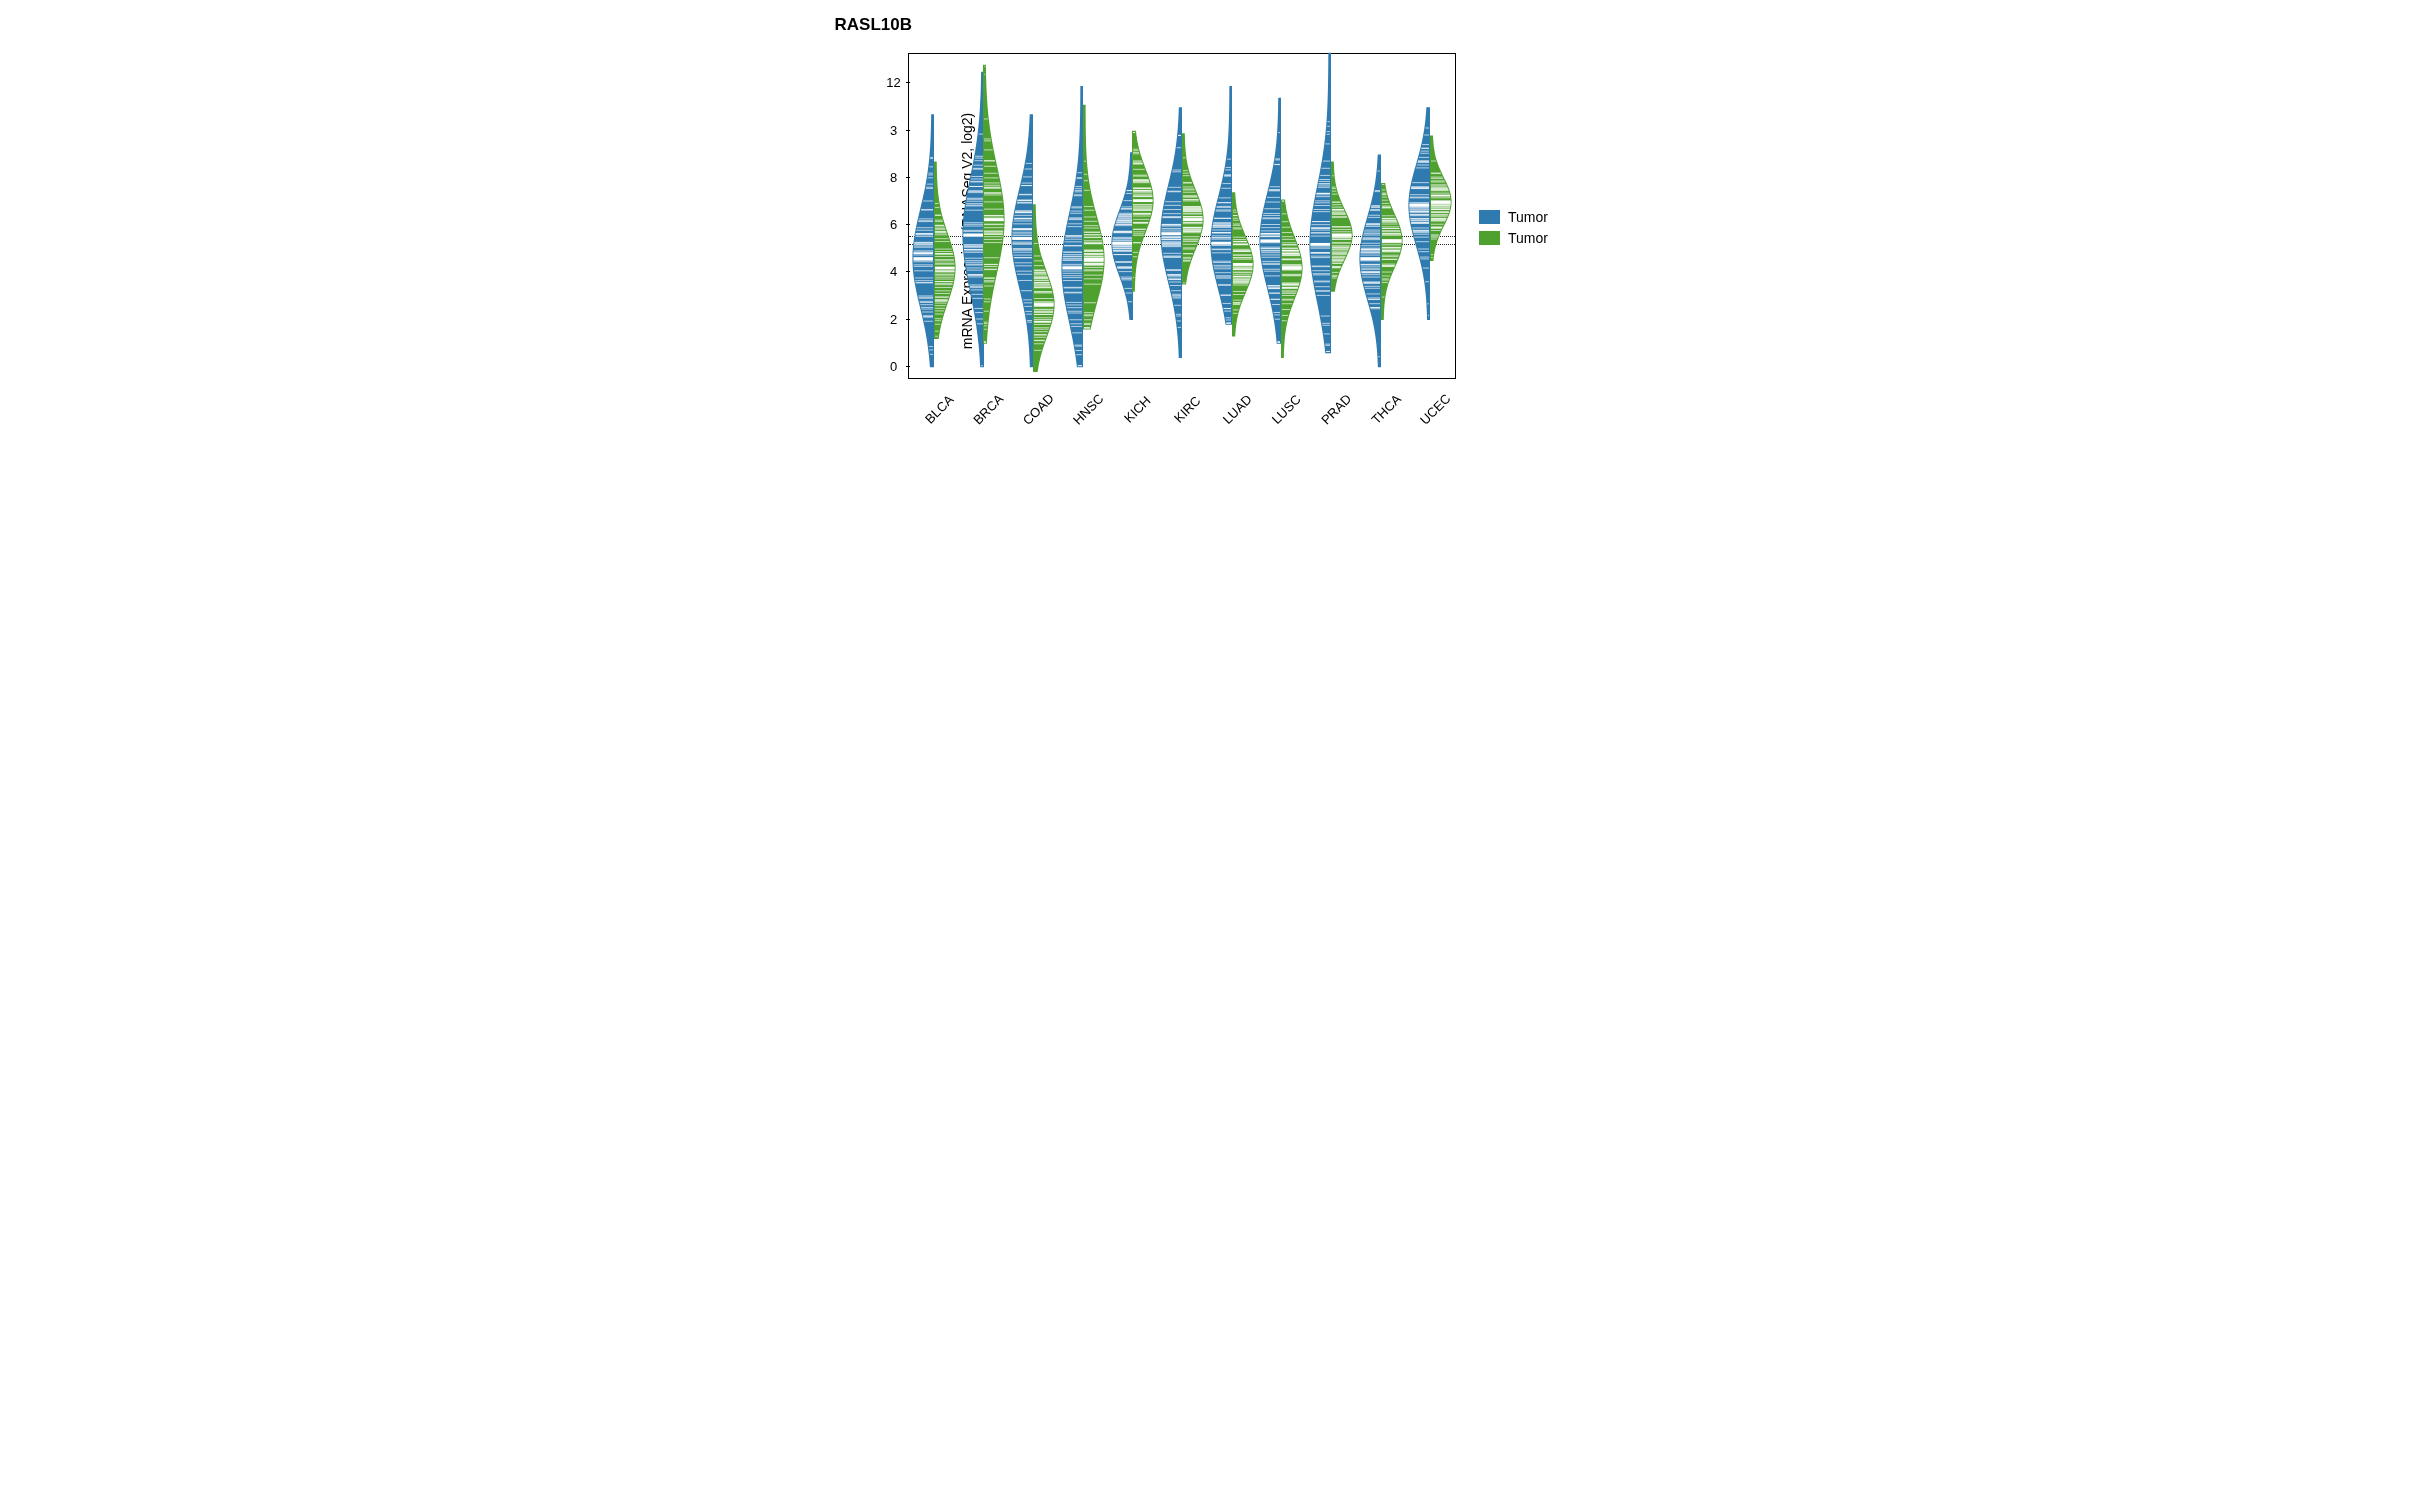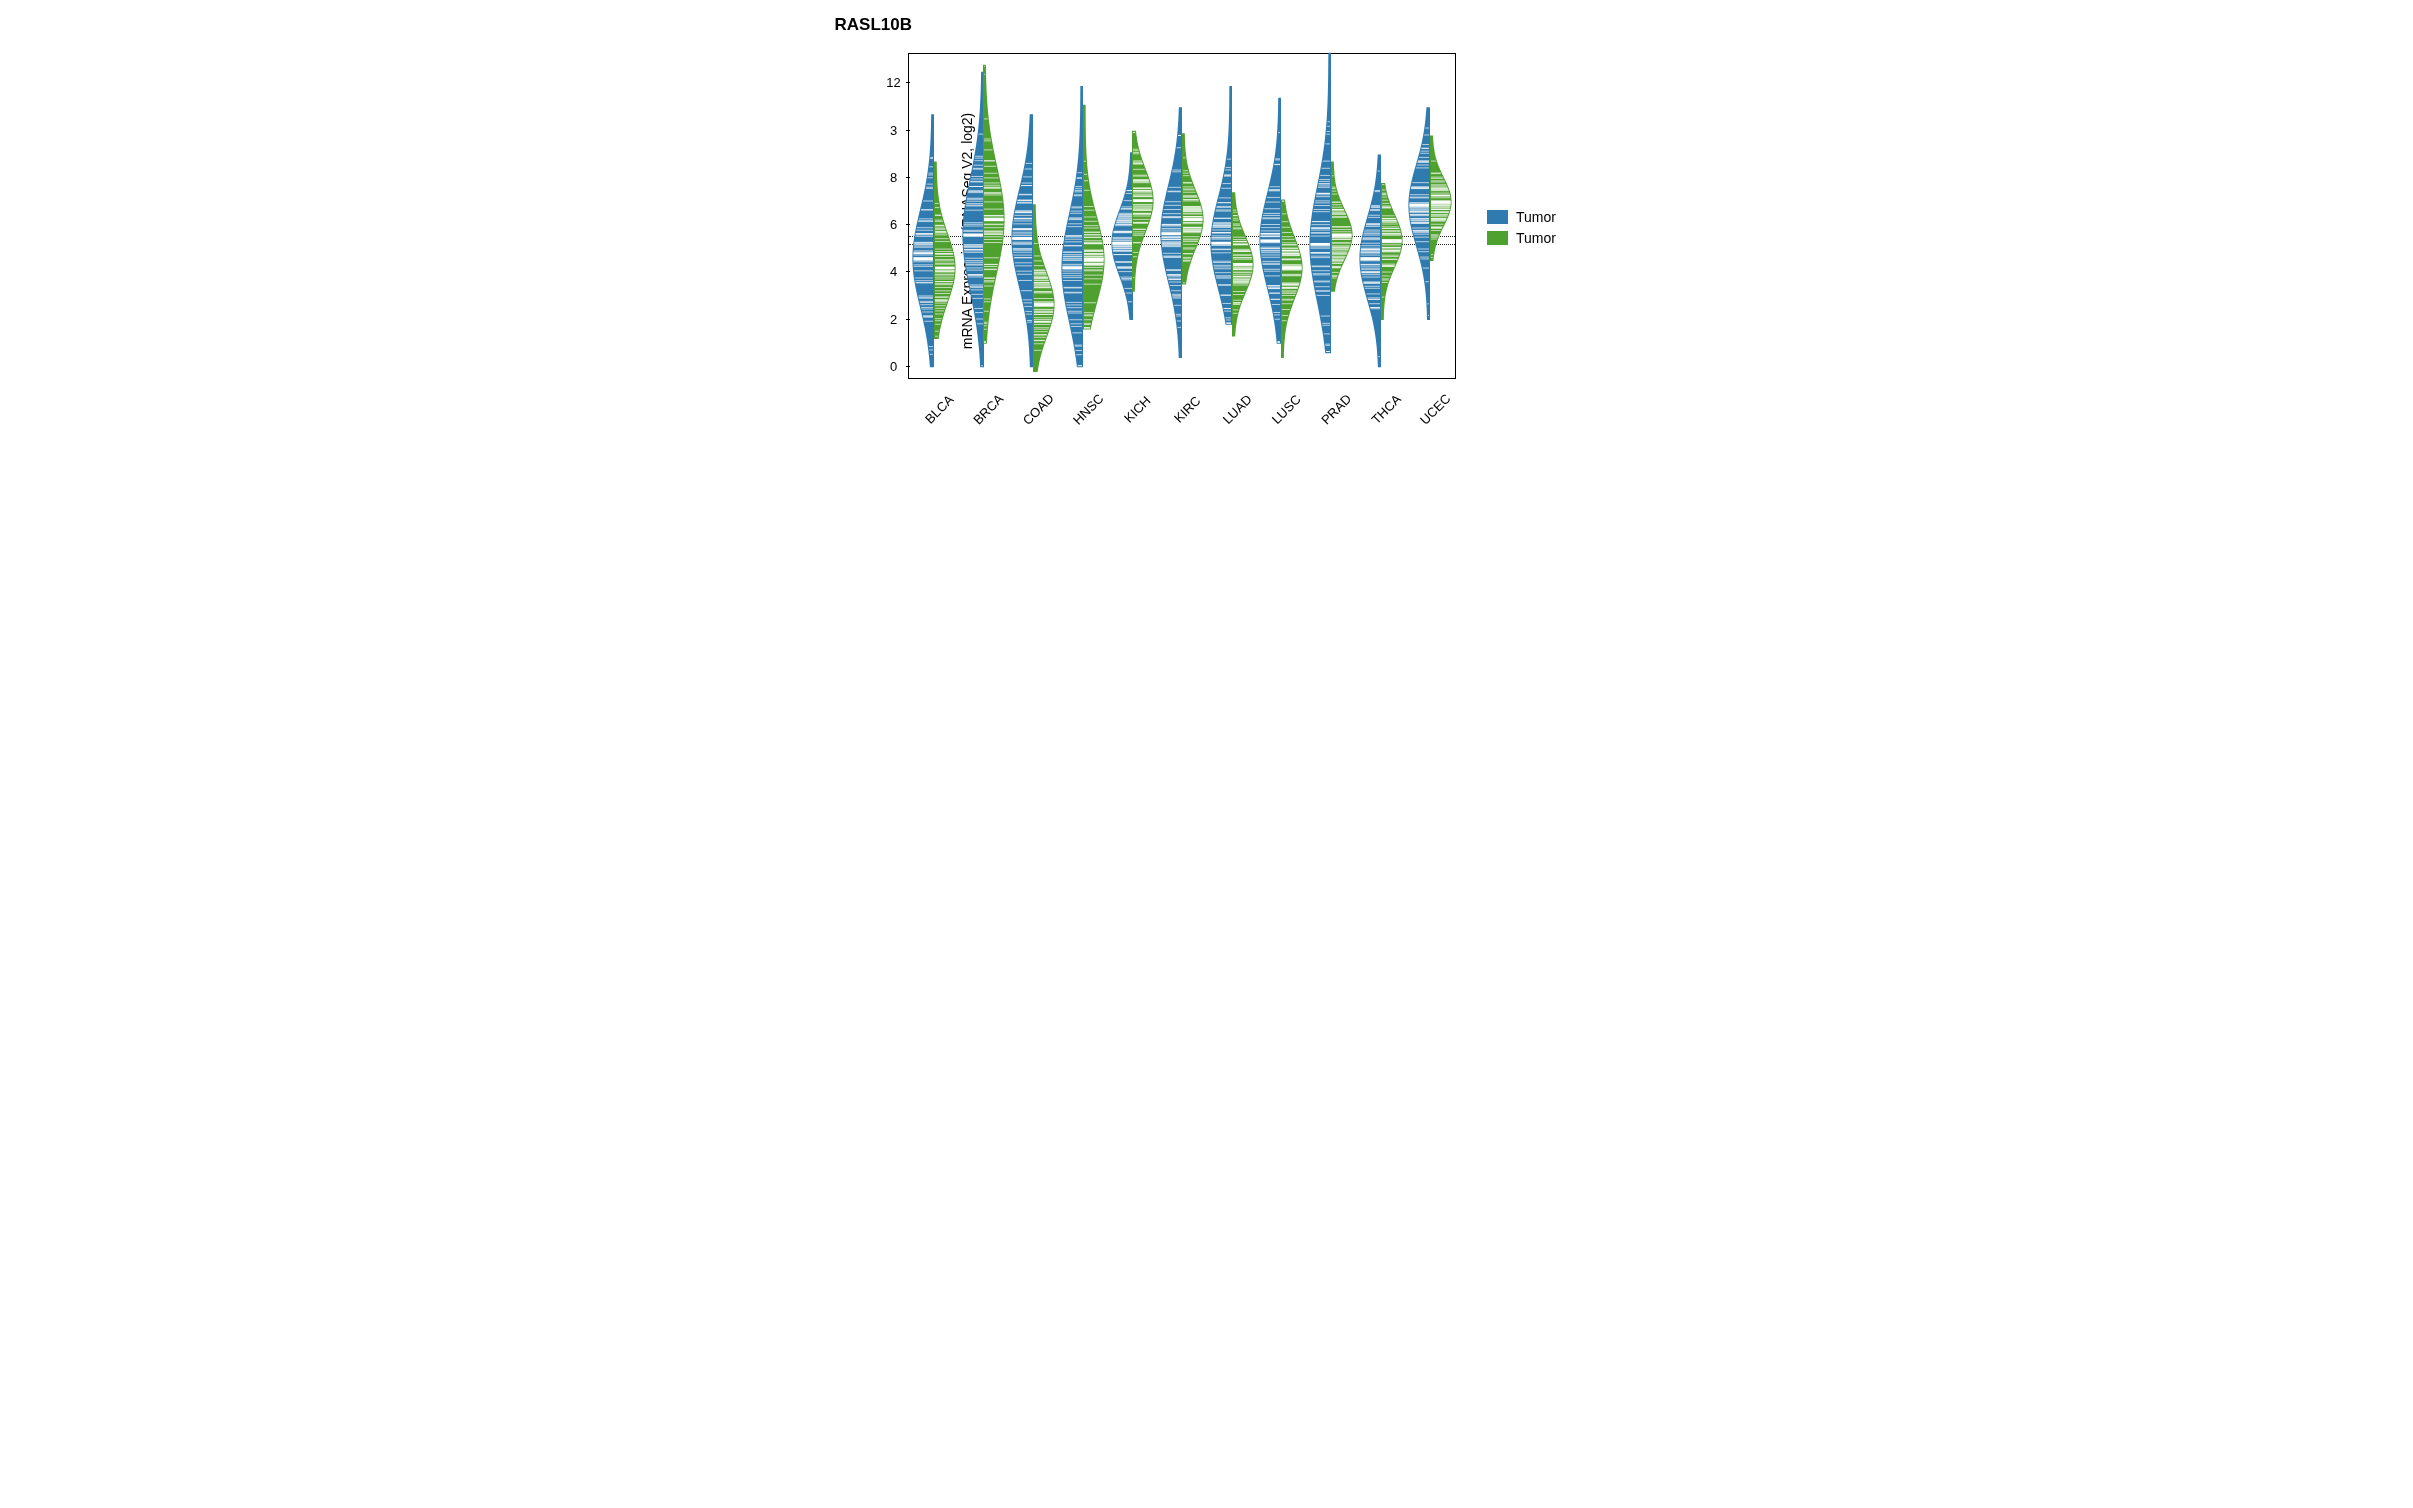--- a/index.html
+++ b/index.html
@@ -93,21 +93,21 @@
   }
   .legend {
     position: absolute;
     right: 22.6px;
     top: 204px;
     font-size: 14px;
   }
   .legend-row {
     display: flex;
     align-items: center;
-    margin: 5px 0;
+    margin: 5px 8px;
   }
   .legend-swatch {
     width: 21px;
     height: 14px;
     margin-right: 8px;
   }
 </style>
 </head>
 <body>
 

